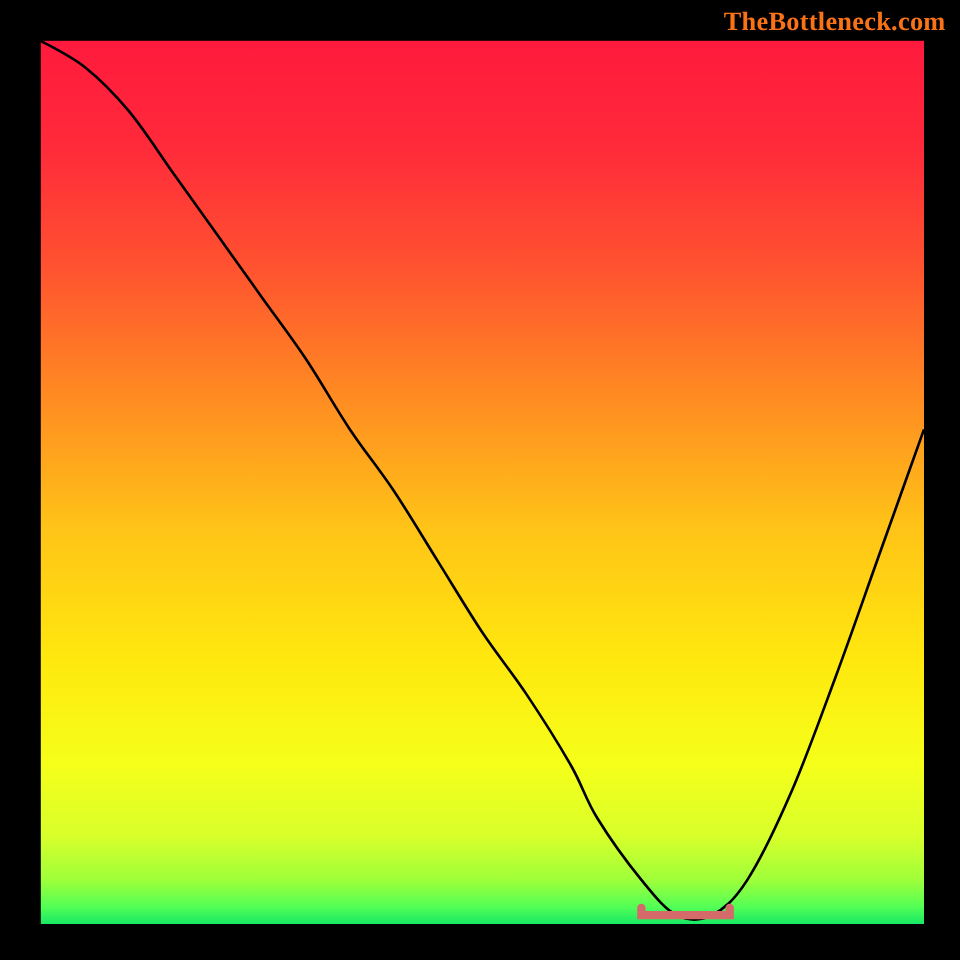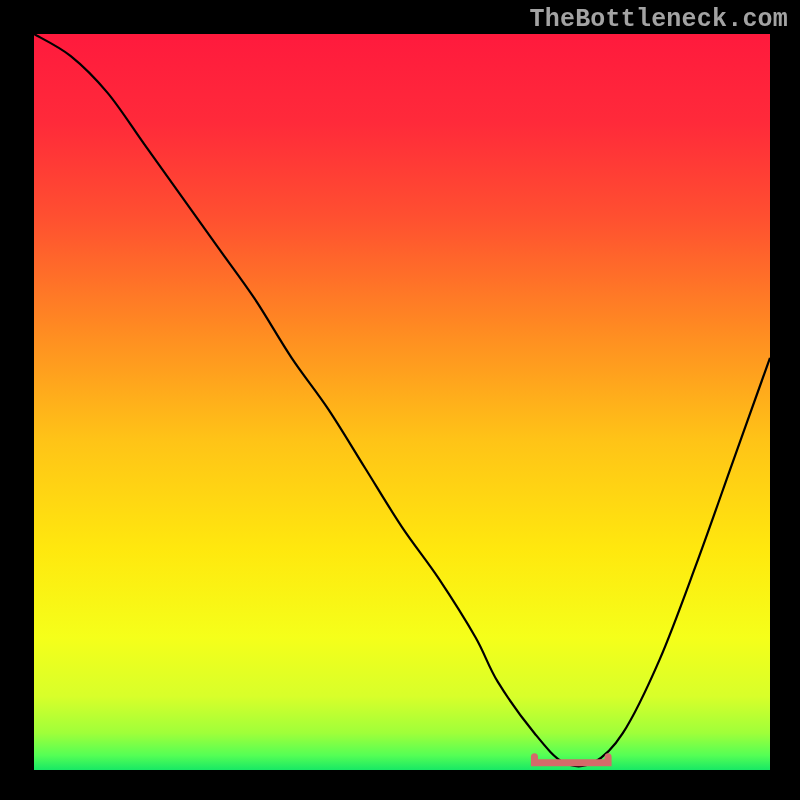--- a/index.html
+++ b/index.html
@@ -12,24 +12,24 @@
   .frame {
     position: relative;
     width: 800px;
     height: 800px;
     background: #000;
   }
   .watermark {
     position: absolute;
     top: 5px;
     right: 12px;
-    font-family: Liberation Mono, monospace;
-    font-size: 25px;
+    font-family: Liberation Serif, serif;
+    font-size: 22px;
     font-weight: 600;
-    color: #a3a3a3;
+    color: #f97316;
     letter-spacing: 0.2px;
     z-index: 20;
   }
   svg {
     position: absolute;
     top: 0;
     left: 0;
   }
 </style>
 </head>

